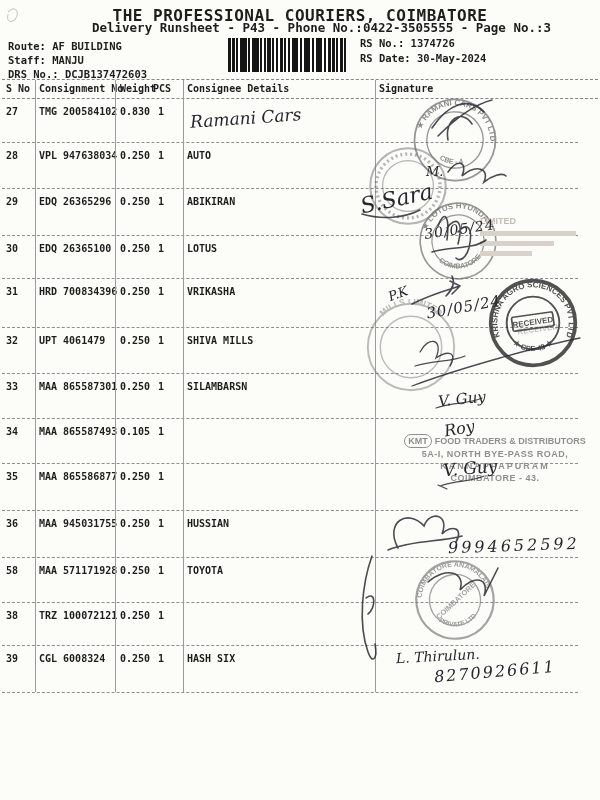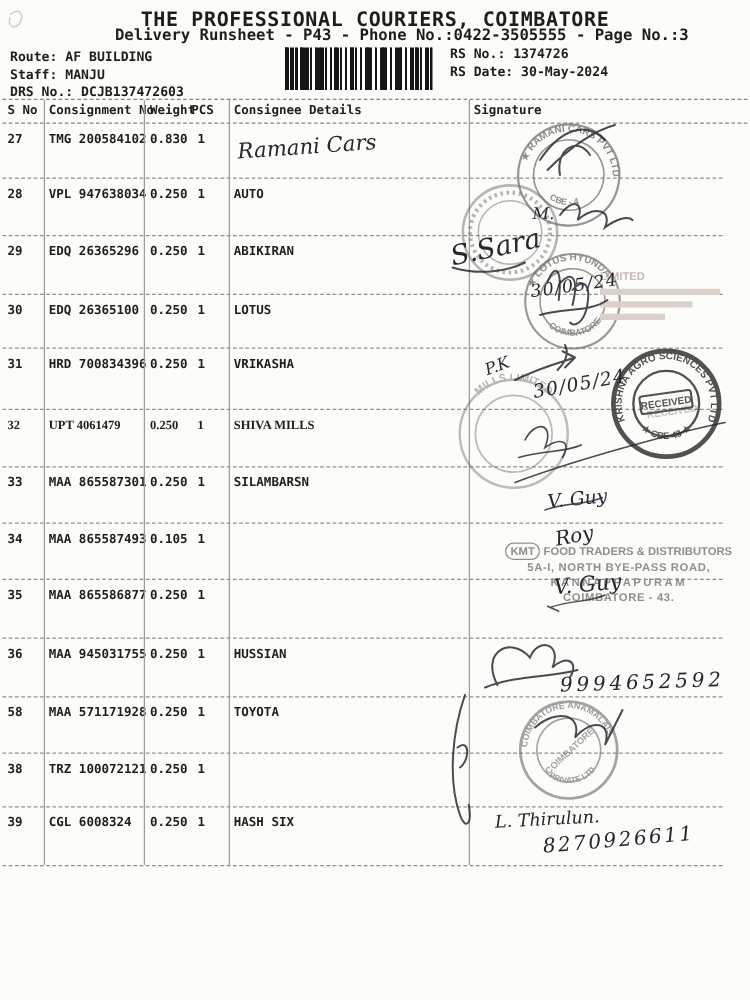--- a/index.html
+++ b/index.html
@@ -111,21 +111,21 @@
           <span class="cell c-pcs">1</span>
           <span class="cell c-cons">LOTUS</span>
         </div>
         <div class="row" style="height: 49px;">
           <span class="cell c-sno">31</span>
           <span class="cell c-con">HRD 700834396</span>
           <span class="cell c-wt">0.250</span>
           <span class="cell c-pcs">1</span>
           <span class="cell c-cons">VRIKASHA</span>
         </div>
-        <div class="row" style="height: 46px; font-family: Liberation Serif, serif;">
+        <div class="row" style="height: 46px;">
           <span class="cell c-sno">32</span>
           <span class="cell c-con">UPT 4061479</span>
           <span class="cell c-wt">0.250</span>
           <span class="cell c-pcs">1</span>
           <span class="cell c-cons">SHIVA MILLS</span>
         </div>
         <div class="row" style="height: 45px;">
           <span class="cell c-sno">33</span>
           <span class="cell c-con">MAA 865587301</span>
           <span class="cell c-wt">0.250</span>

